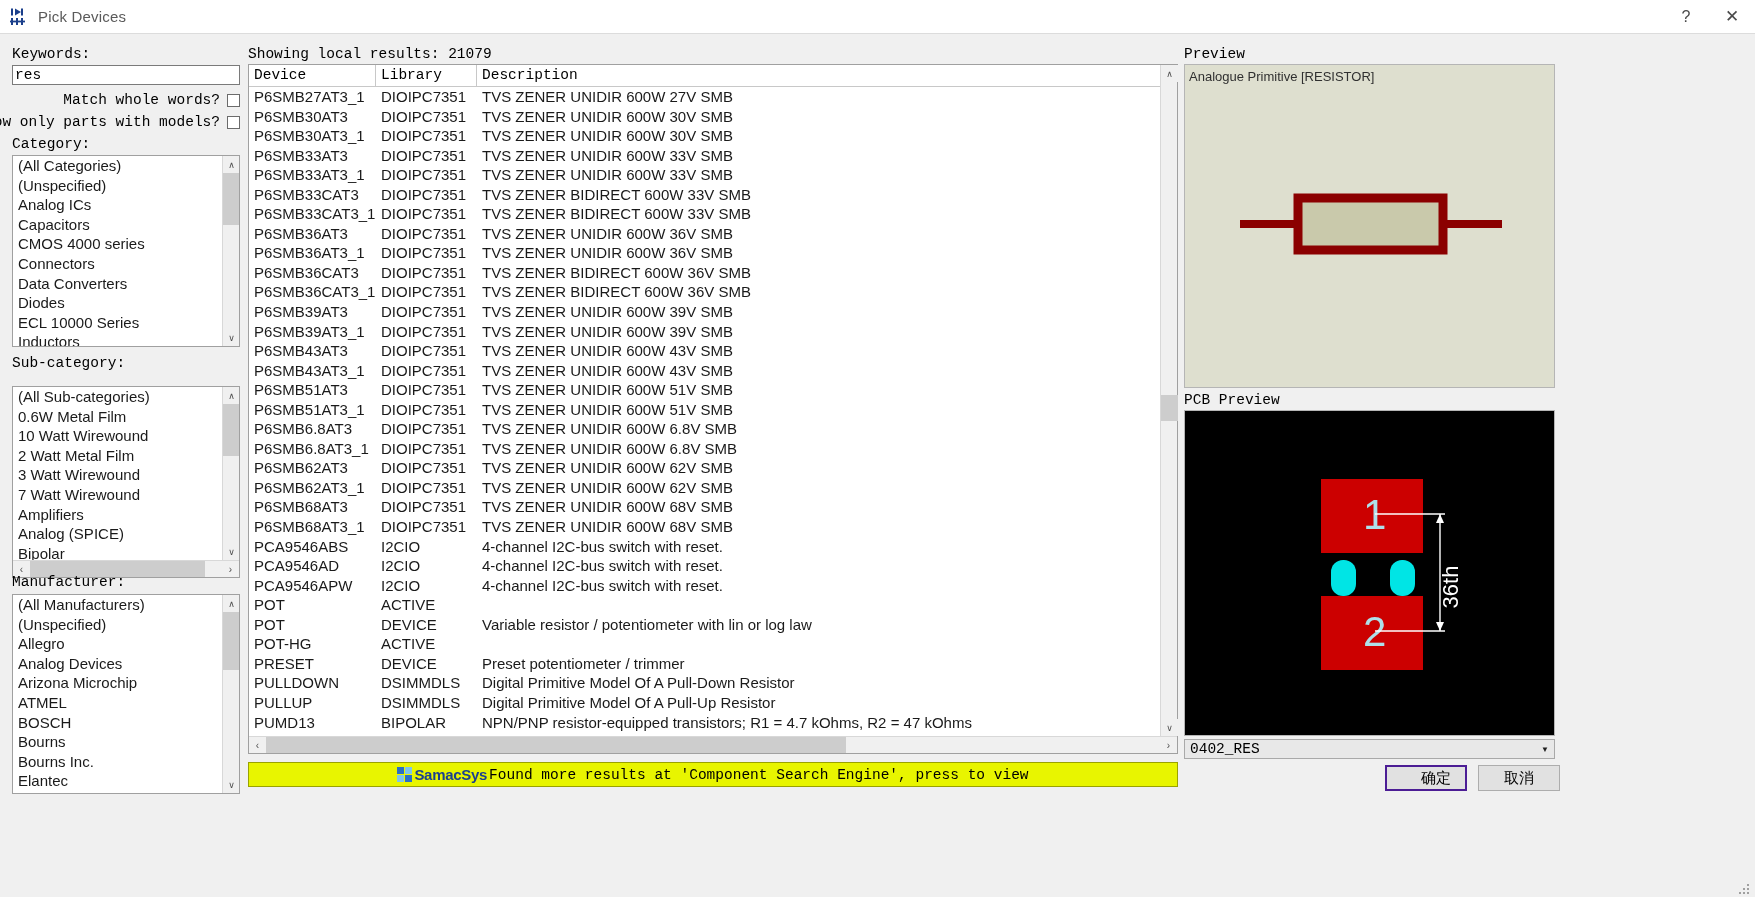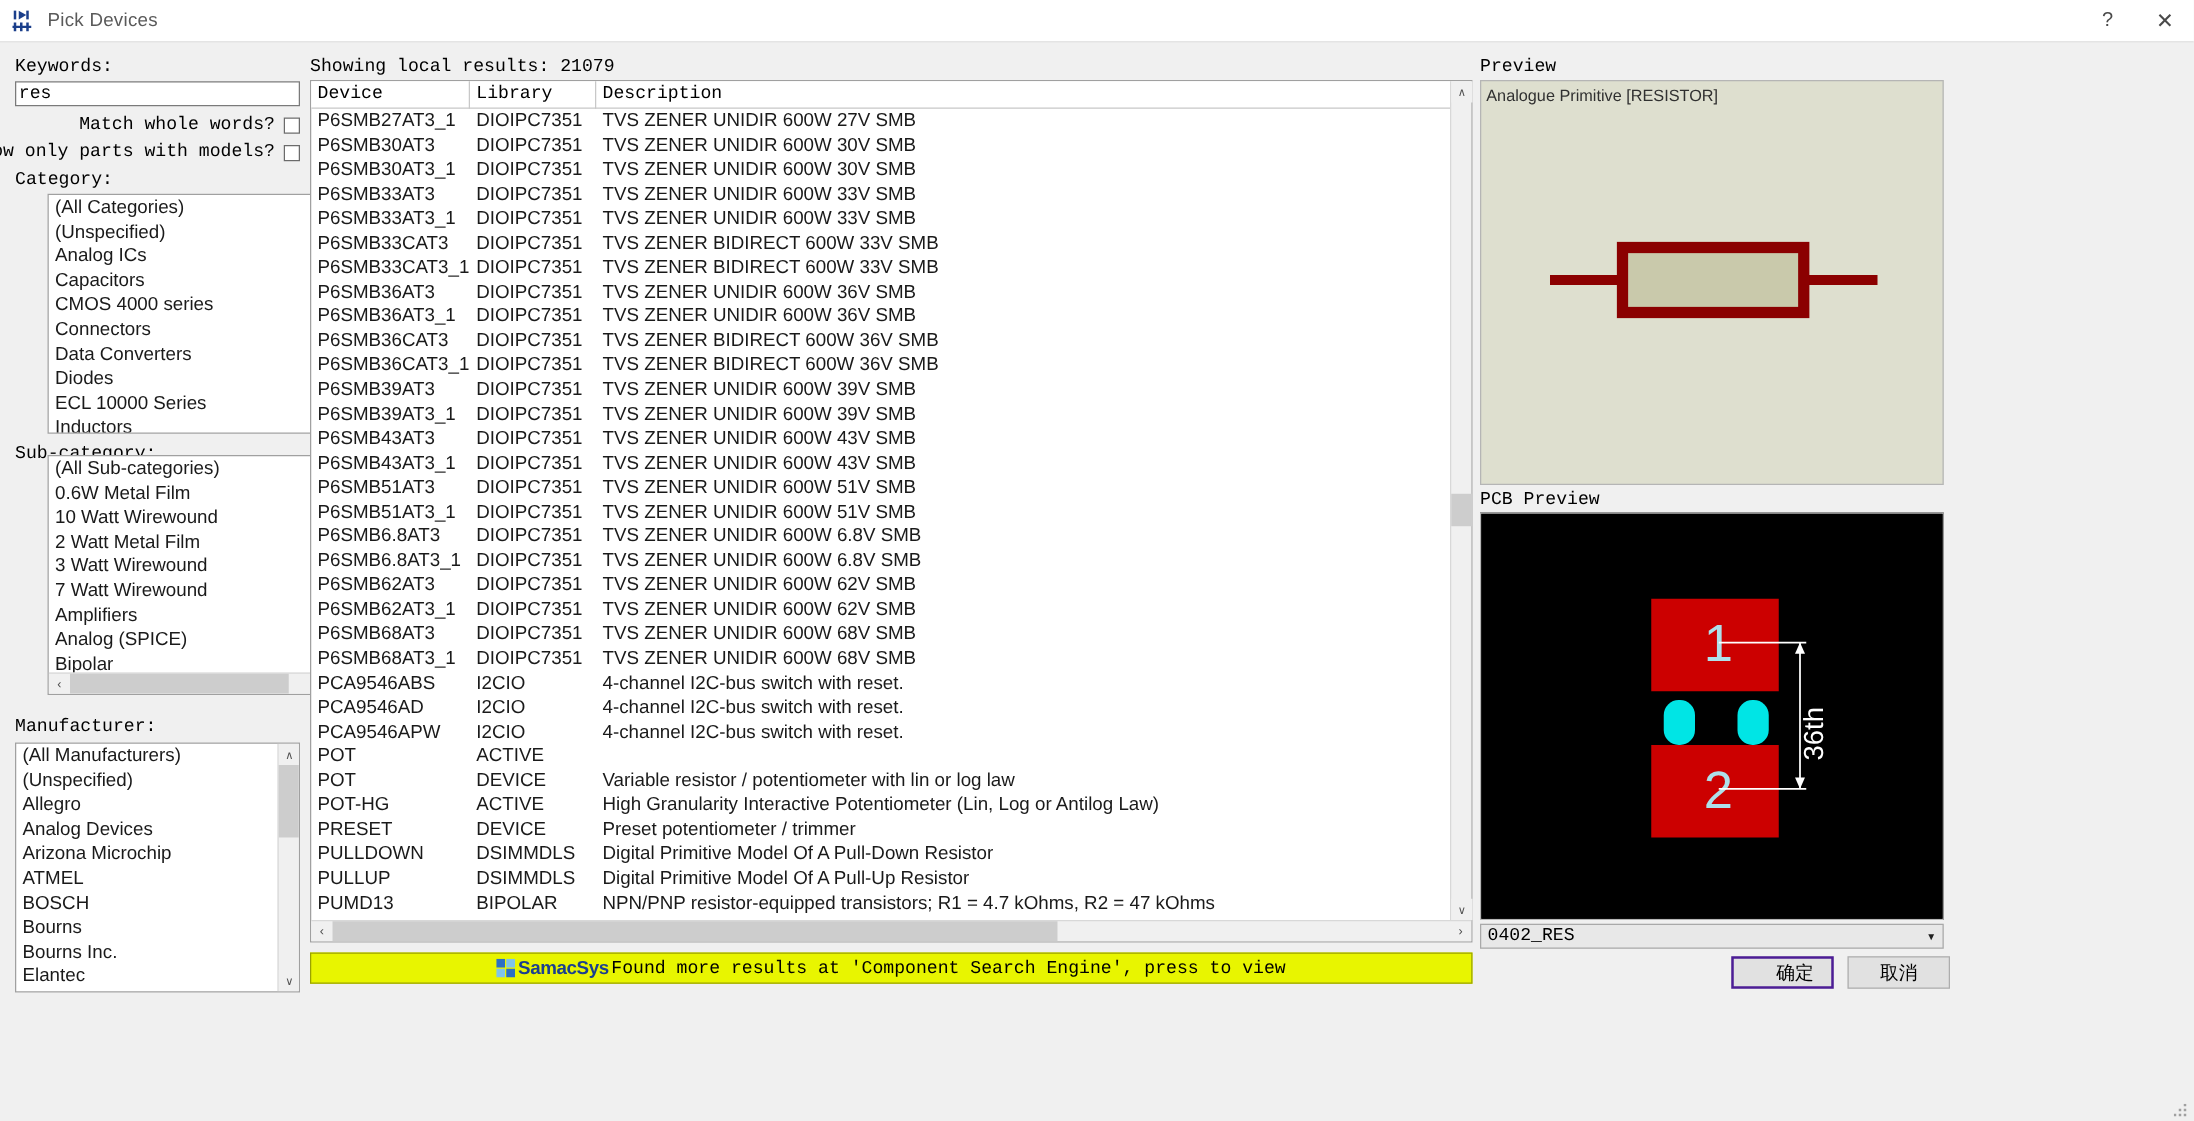--- a/index.html
+++ b/index.html
@@ -94,23 +94,23 @@
   }
   .chkrow .cap { margin-right: 7px; }
   .chk {
     width: 13px; height: 13px; border: 1px solid #6b6b6b; background: #fff;
     flex: none;
   }
   #chk-whole { top: 92px; }
   #chk-models { top: 114px; }
 
   #cat-label { position: absolute; left: 12px; top: 136px; }
-  #cat-list  { position: absolute; left: 12px; top: 155px; width: 228px; height: 192px; margin-left: 26px; }
+  #cat-list  { position: absolute; left: 12px; top: 155px; width: 228px; height: 192px; }
   #sub-label { position: absolute; left: 12px; top: 355px; }
-  #sub-list  { position: absolute; left: 12px; top: 364px; width: 228px; height: 192px; margin-left: 26px; }
+  #sub-list  { position: absolute; left: 12px; top: 386px; width: 228px; height: 192px; }
   #man-label { position: absolute; left: 12px; top: 574px; }
   #man-list  { position: absolute; left: 12px; top: 594px; width: 228px; height: 200px; }
 
   
   #results-label { position: absolute; left: 248px; top: 46px; }
   #results-panel {
     position: absolute; left: 248px; top: 64px; width: 930px; height: 690px;
     background: #fff; border: 1px solid #a0a0a0;
   }
   #results-header {
@@ -441,21 +441,20 @@
         <div class="c c2"></div>
       </div>
       <div class="rrow">
         <div class="c c0">POT</div>
         <div class="c c1">DEVICE</div>
         <div class="c c2">Variable resistor / potentiometer with lin or log law</div>
       </div>
       <div class="rrow">
         <div class="c c0">POT-HG</div>
         <div class="c c1">ACTIVE</div>
-        <div class="c c2">High Granularity Interactive Potentiometer (Lin, Log or Antilog Law)</div>
       </div>
       <div class="rrow">
         <div class="c c0">PRESET</div>
         <div class="c c1">DEVICE</div>
         <div class="c c2">Preset potentiometer / trimmer</div>
       </div>
       <div class="rrow">
         <div class="c c0">PULLDOWN</div>
         <div class="c c1">DSIMMDLS</div>
         <div class="c c2">Digital Primitive Model Of A Pull-Down Resistor</div>

